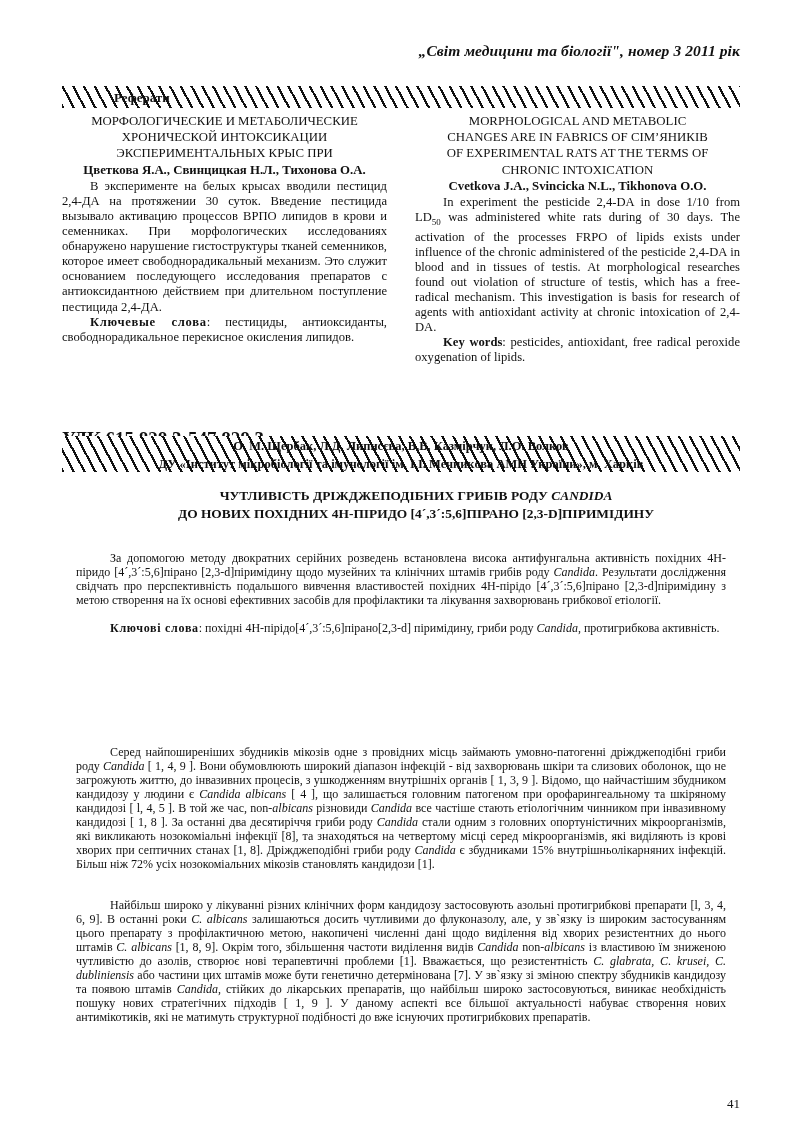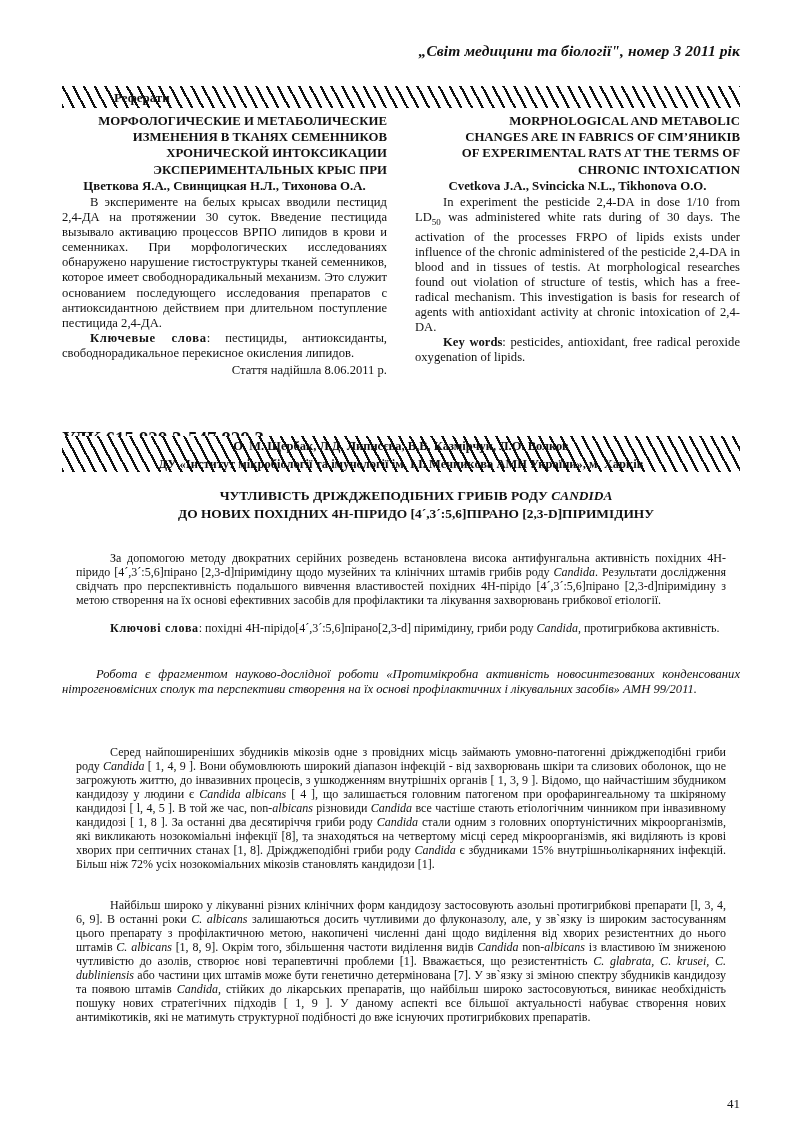--- a/index.html
+++ b/index.html
@@ -86,22 +86,22 @@
     top: 113px;
     left: 62px;
     width: 678px;
     display: flex;
     justify-content: space-between;
   }
   .col {
     width: 325px;
   }
   .art-title {
-    text-align: right;
-    font-weight: bold;
+    text-align: center;
+    font-weight: normal;
     font-size: 12.8px;
     line-height: 16.2px;
     margin: 0 0 0 0;
   }
   .art-authors {
     text-align: center;
     font-weight: bold;
     font-size: 12.8px;
     line-height: 16.2px;
     margin: 0 0 1px 0;
@@ -205,28 +205,26 @@
 
   <div class="hatch-band band-section" id="band-top">
     <span class="hidden-text">Реферати</span>
   </div>
 
   <div class="two-col">
 
     <div class="col">
       <div class="art-title">
         <div>МОРФОЛОГИЧЕСКИЕ И МЕТАБОЛИЧЕСКИЕ</div>
-        <div>ИЗМЕНЕНИЯ В ТКАНЯХ СЕМЕННИКОВ</div>
         <div>ХРОНИЧЕСКОЙ ИНТОКСИКАЦИИ</div>
         <div>ЭКСПЕРИМЕНТАЛЬНЫХ КРЫС ПРИ</div>
       </div>
       <div class="art-authors">Цветкова Я.А., Свинцицкая Н.Л., Тихонова О.А.</div>
       <p class="abs-p">В эксперименте на белых крысах вводили пестицид 2,4-ДА на протяжении 30 суток. Введение пестицида  вызывало активацию процессов ВРПО липидов в крови и семенниках. При морфологических исследованиях обнаружено нарушение гистоструктуры тканей семенников, которое имеет свободнорадикальный механизм. Это служит основанием последующего исследования препаратов с антиоксидантною действием при длительном поступление пестицида 2,4-ДА.</p>
       <p class="abs-p kw"><span class="kw-label">Ключевые слова</span><span>: пестициды, антиоксиданты, свободнорадикальное перекисное окисления липидов.</span></p>
-      <p class="received">Стаття надійшла 8.06.2011 р.</p>
     </div>
 
     <div class="col">
       <div class="art-title">
         <div>MORPHOLOGICAL AND METABOLIC</div>
         <div>CHANGES ARE IN FABRICS OF CIM’ЯНИКІВ</div>
         <div>OF EXPERIMENTAL RATS AT THE TERMS OF</div>
         <div>CHRONIC INTOXICATION</div>
       </div>
       <div class="art-authors">Cvetkova J.A., Svincicka N.L., Tikhonova O.O.</div>
@@ -246,23 +244,20 @@
   <div class="main-title">
     <div><span>ЧУТЛИВІСТЬ ДРІЖДЖЕПОДІБНИХ ГРИБІВ РОДУ </span><span class="it">CANDIDA</span></div>
     <div>ДО НОВИХ ПОХІДНИХ 4Н-ПІРИДО [4´,3´:5,6]ПІРАНО [2,3-D]ПІРИМІДИНУ</div>
   </div>
 
   <div class="body-block" id="abstract-uk">
     <p class="body-p"><span>За допомогою методу двократних серійних розведень встановлена висока антифунгальна активність похідних 4Н-піридо [4´,3´:5,6]пірано [2,3-d]піримідину щодо музейних та клінічних штамів грибів роду </span><span class="it">Candida</span><span>. Результати дослідження свідчать про перспективність подальшого вивчення властивостей похідних 4Н-пірідо [4´,3´:5,6]пірано [2,3-d]піримідину з метою створення на їх основі ефективних засобів для профілактики та лікування захворювань грибкової етіології.</span></p>
     <p class="body-p"><span class="kw-label bd">Ключові слова</span><span>: похідні 4Н-пірідо[4´,3´:5,6]пірано[2,3-d]  піримідину,  гриби  роду  </span><span class="it">Candida</span><span>, протигрибкова активність.</span></p>
   </div>
 
-  <div class="body-block" id="note-block">
-    <p class="ital-note">Робота є фрагментом науково-дослідної роботи «Протимікробна активність новосинтезованих конденсованих нітрогеновмісних сполук та перспективи створення на їх основі профілактичних і лікувальних засобів» АМН 99/2011.</p>
-  </div>
 
   <div class="body-block" id="body-1">
     <p class="body-p"><span>Серед найпоширеніших збудників мікозів одне з провідних місць займають умовно-патогенні дріжджеподібні гриби роду </span><span class="it">Candida</span><span> [ 1, 4, 9 ]. Вони обумовлюють широкий діапазон інфекцій - від захворювань шкіри та слизових оболонок, що не загрожують життю, до інвазивних процесів, з ушкодженням внутрішніх органів [ 1, 3, 9 ]. Відомо, що найчастішим збудником кандидозу у людини є </span><span class="it">Candida albicans</span><span> [ 4 ], що залишається головним патогеном при орофарингеальному та шкіряному кандидозі [ l, 4, 5 ]. В той же час, non-</span><span class="it">albicans</span><span> різновиди </span><span class="it">Candida</span><span> все частіше стають етіологічним чинником при інвазивному кандидозі [ 1, 8 ]. За останні два десятиріччя гриби роду </span><span class="it">Candida</span><span> стали одним з головних опортуністичних мікроорганізмів, які викликають нозокоміальні інфекції [8], та знаходяться на четвертому місці серед мікроорганізмів, які виділяють із крові хворих при септичних станах [1, 8]. Дріжджеподібні гриби роду </span><span class="it">Candida</span><span> є збудниками 15% внутрішньолікарняних інфекцій. Більш ніж 72% усіх нозокоміальних мікозів становлять кандидози [1].</span></p>
   </div>
 
   <div class="body-block" id="body-2">
     <p class="body-p"><span>Найбільш широко у лікуванні різних клінічних форм кандидозу застосовують азольні протигрибкові препарати [l, 3, 4, 6, 9]. В останні роки </span><span class="it">C. albicans</span><span> залишаються досить чутливими до флуконазолу, але, у зв`язку із широким застосуванням цього препарату з профілактичною метою, накопичені численні дані щодо виділення від хворих резистентних до нього штамів </span><span class="it">C. albicans</span><span> [1, 8, 9]. Окрім того, збільшення частоти виділення видів </span><span class="it">Candida</span><span> non-</span><span class="it">albicans</span><span> із властивою їм зниженою чутливістю до азолів, створює нові терапевтичні проблеми [1]. Вважається, що резистентність </span><span class="it">C. glabrata, C. krusei, C. dubliniensis</span><span> або частини цих штамів може бути генетично детермінована [7]. У зв`язку зі зміною спектру збудників кандидозу та появою штамів </span><span class="it">Candida</span><span>, стійких до лікарських препаратів, що найбільш широко застосовуються, виникає необхідність пошуку нових стратегічних підходів  [ 1, 9 ]. У даному аспекті все більшої актуальності набуває створення нових антимікотиків, які не матимуть структурної подібності до вже існуючих протигрибкових препаратів.</span></p>
   </div>
 
   <div class="page-number">41</div>

